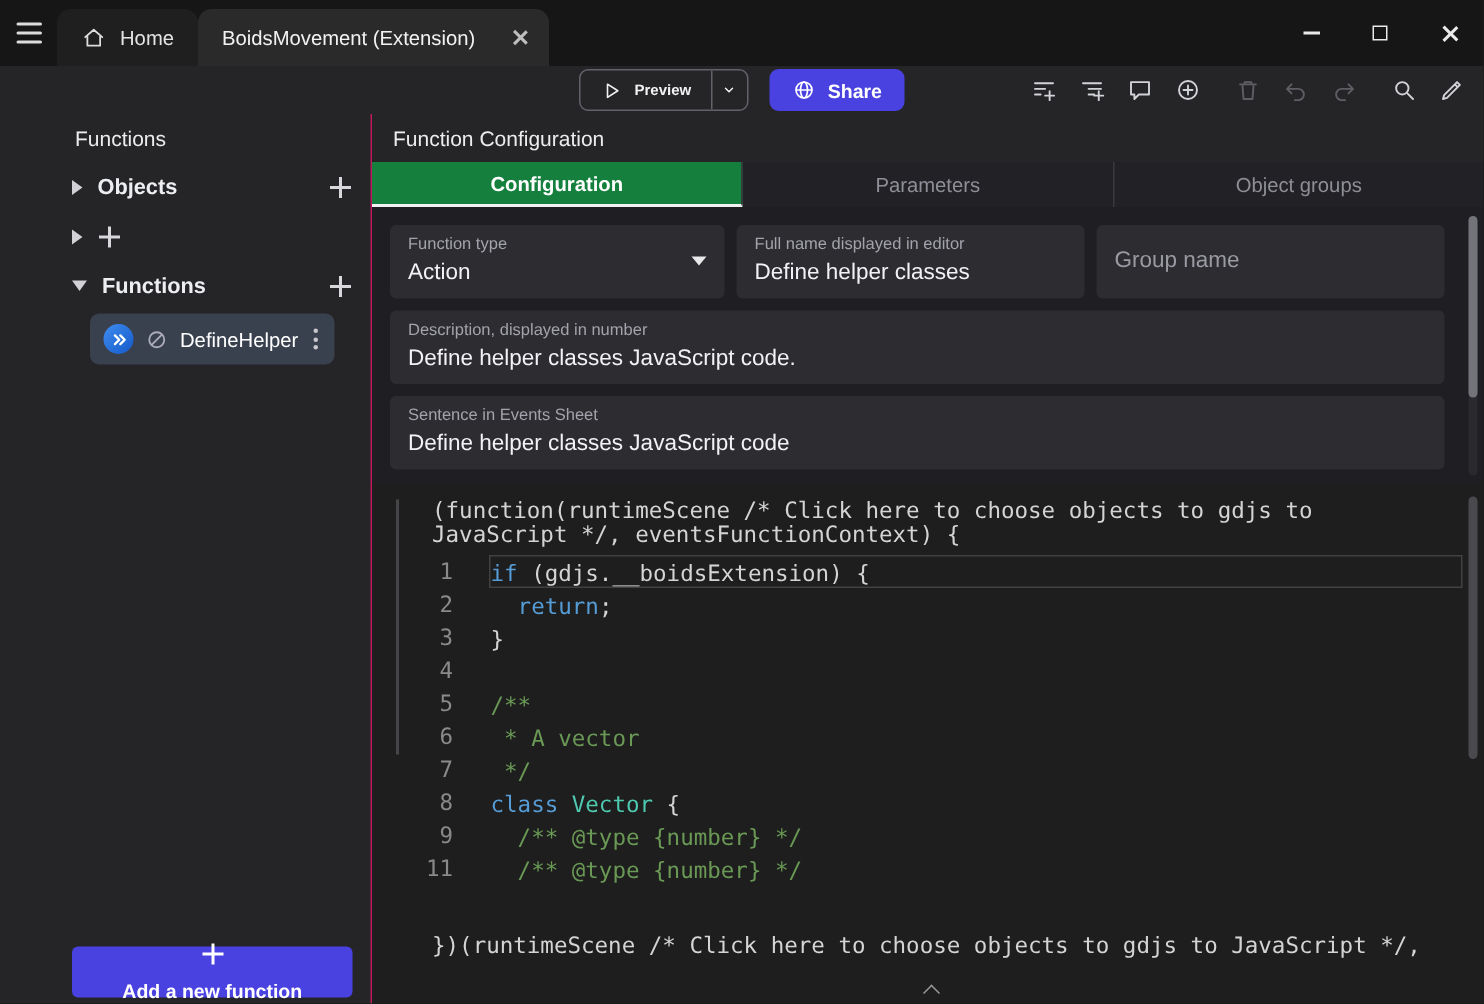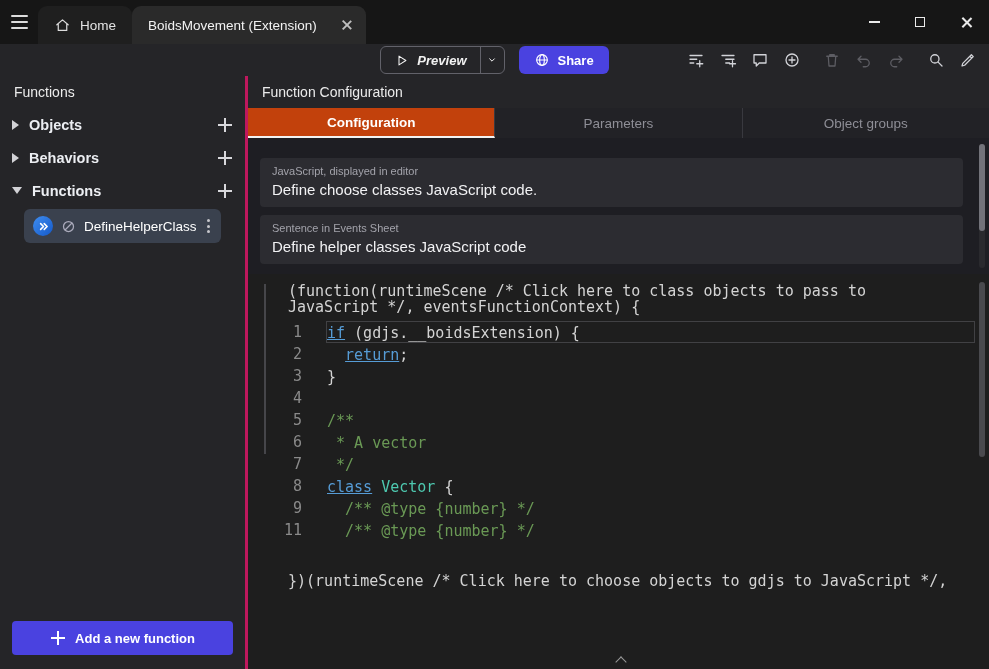--- a/index.html
+++ b/index.html
@@ -31,36 +31,36 @@
   .close-glyph { position:relative; width:13px; height:13px; }
   .close-glyph i { position:absolute; left:6px; top:0; width:1.6px; height:13px; background:#eaeaea; }
   .close-glyph i:first-child { transform:rotate(45deg); }
   .close-glyph i:last-child  { transform:rotate(-45deg); }
 
   
   .toolbar { height:32px; background:#252528; position:relative; display:flex; align-items:center; justify-content:center; flex:none; }
   .center-group { display:flex; align-items:center; gap:14px; }
   .preview-btn { height:28px; display:flex; align-items:stretch; border:1px solid #62626a; border-radius:6px; overflow:hidden; cursor:pointer; }
   .preview-main { display:flex; align-items:center; gap:8px; padding:0 13px; }
-  .preview-label { font-size:13px; font-weight:bold; color:#f2f2f2;font-style:italic; }
+  .preview-label { font-size:10px; font-weight:bold; color:#f2f2f2; }
   .preview-caret { display:flex; align-items:center; justify-content:center; width:24px; border-left:1px solid #62626a; cursor:pointer; }
   .share-btn { height:28px; display:flex; align-items:center; gap:8px; padding:0 15px; background:var(--accent,#4a42e0); border-radius:6px; cursor:pointer; }
   .share-label { font-size:13px; font-weight:bold; color:#ffffff; }
   .toolbar-icons { position:absolute; right:8px; top:0; height:32px; display:flex; align-items:center; }
   .tb-icon { width:26px; height:26px; display:flex; align-items:center; justify-content:center; cursor:pointer; margin-left:6px; }
   .tb-icon.gap { margin-left:14px; }
   .tb-icon svg { stroke:#d2d3d8; }
   .tb-icon.disabled svg { stroke:#5d5d63; }
   .svgicon { width:18px; height:18px; fill:none; stroke-width:1.7; stroke-linecap:round; stroke-linejoin:round; }
 
   
   .content { flex:1; display:flex; min-height:0; }
 
   
-  .sidebar { width:248px; background:#252528; display:flex; flex-direction:column; border-right:3px solid #be185d; flex:none; }
+  .sidebar { width:248px; background:#252528; display:flex; flex-direction:column; border-right:1px solid #be185d; flex:none;padding-left:36px; }
   .panel-header { height:32px; display:flex; align-items:center; padding:0 14px; font-size:14px; color:#ececec; flex:none; }
   .search-box { margin:2px 10px 10px; height:36px; background:#38383d; border-radius:4px; display:flex; align-items:center; gap:9px; padding:0 11px; }
   .search-box svg { stroke:#8d8d94; flex:none; }
   .search-box input { flex:1; background:transparent; border:none; outline:none; color:#e8e8e8; font-size:14px; font-family:inherit; }
   .search-box input::placeholder { color:#85858c; }
   .tree-row { height:33px; display:flex; align-items:center; gap:10px; padding:0 12px; cursor:pointer; }
   .tree-label { flex:1; font-size:14.5px; font-weight:bold; color:#eceef2; }
   .tri { width:0; height:0; border-style:solid; flex:none; }
   .tri.right { border-width:5px 0 5px 7px; border-color:transparent transparent transparent #d2d2d6; }
   .tri.down  { border-width:7px 5px 0 5px; border-color:#d2d2d6 transparent transparent transparent; }
@@ -69,31 +69,31 @@
   .plus::after  { content:""; position:absolute; left:7px; top:1px; width:2px; height:14px; background:#d8d8dc; }
   .func-item { margin:2px 24px; height:34px; background:#3a414e; border-radius:6px; display:flex; align-items:center; gap:8px; padding:0 9px; cursor:pointer; }
   .func-icon { width:20px; height:20px; border-radius:50%; background:linear-gradient(135deg,#3f8df0,#1459c9); display:flex; align-items:center; justify-content:center; flex:none; }
   .func-icon svg { width:13px; height:13px; fill:none; stroke:#ffffff; stroke-width:2.2; stroke-linecap:round; stroke-linejoin:round; }
   .slashed-circle { width:15px; height:15px; flex:none; }
   .slashed-circle svg { width:15px; height:15px; fill:none; stroke:#aab; stroke-width:1.5; }
   .func-label { flex:1; font-size:13.5px; color:#ffffff; white-space:nowrap; overflow:hidden; }
   .dots { display:flex; flex-direction:column; align-items:center; padding:2px; cursor:pointer; }
   .dots i { width:3px; height:3px; border-radius:50%; background:#c6c6cc; margin:1.4px 0; }
   .sidebar-spacer { flex:1; }
-  .add-func-btn { margin:10px 12px 14px; height:34px; background:var(--accent,#4a42e0); border-radius:4px; display:flex; align-items:center; justify-content:center; gap:9px; cursor:pointer; }
+  .add-func-btn { margin:10px 12px 4px; height:34px; background:var(--accent,#4a42e0); border-radius:4px; display:flex; align-items:center; justify-content:center; gap:9px; cursor:pointer;flex-direction:column; }
   .add-func-btn .plus::before, .add-func-btn .plus::after { background:#ffffff; }
   .add-func-label { font-size:13px; font-weight:bold; color:#ffffff; }
 
   
   .main { flex:1; display:flex; flex-direction:column; min-width:0; }
   .main .panel-header { background:#252528; }
   .cfg-tabs { height:30px; display:flex; background:#222226; flex:none; }
   .cfg-tab { flex:1; display:flex; align-items:center; justify-content:center; font-size:13.5px; color:#8e8e96; border-right:1px solid #39393f; cursor:pointer; }
   .cfg-tab:last-child { border-right:none; }
-  .cfg-tab.active { background:#c2410c; color:#ffffff; font-weight:bold; border-bottom:2px solid #f2f2f2; }
+  .cfg-tab.active { background:#15803d; color:#ffffff; font-weight:bold; border-bottom:2px solid #f2f2f2; }
 
   .form-area { background:#1e1e23; padding:12px 26px 10px 12px; position:relative; flex:none; }
   .field-row3 { display:grid; grid-template-columns:1fr 1.04fr 1.04fr; gap:8px; }
   .field { background:#2c2c31; border-radius:4px; padding:6px 12px 7px; min-height:48px; position:relative; cursor:text; }
   .field.select { cursor:pointer; }
   .field-label { font-size:11px; color:#a3a3ab; line-height:14px; }
   .field-value { font-size:15px; color:#f2f2f4; line-height:20px; margin-top:2px; white-space:nowrap; overflow:hidden; }
   .field.empty { display:flex; align-items:center; }
   .field.empty .field-label { font-size:15px; color:#9a9aa2; }
   .field .caret-down { position:absolute; right:12px; top:21px; width:0; height:0; border:5px solid transparent; border-top:6px solid #e8e8e8; }
@@ -105,21 +105,21 @@
   
   .editor { flex:1; background:#1e1e1e; position:relative; font-family:"DejaVu Sans Mono","Liberation Mono",monospace; font-size:15px; color:var(--code-text,#d4d4d4); padding-top:9px; min-height:0; overflow:hidden; }
   .resize-handle { position:absolute; left:16px; top:10px; width:2px; height:170px; background:#46464a; cursor:col-resize; }
   .edit-wrap { padding:0 14px 0 40px; line-height:16px; letter-spacing:0; }
   .edit-wrap .wrap-line { white-space:pre; }
   .code-lines { margin-top:6px; }
   .code-row { height:22px; display:flex; align-items:center; }
   .line-num { width:78px; text-align:right; padding-right:24px; color:#8a8a8a; flex:none; font-size:15px; }
   .line-code { flex:1; margin-right:14px; height:22px; line-height:22px; white-space:pre; border:1px solid transparent; }
   .code-row.current .line-code { border-color:#414144; }
-  .seg-k { color:var(--keyword,#569cd6);text-decoration:underline; }
+  .seg-k { color:var(--keyword,#569cd6); }
   .seg-c { color:var(--comment,#6a9955); }
   .seg-t { color:var(--type-name,#4ec9b0); }
   .seg-p { color:var(--code-text,#d4d4d4); }
   .edit-footer { padding:0 14px 0 40px; line-height:16px; white-space:pre; }
   .editor-scrollbar { position:absolute; right:4px; top:8px; width:6px; height:300px; }
   .editor-scrollbar .thumb { position:absolute; top:0; left:0; width:6px; height:175px; border-radius:3px; background:#4a4a4e; }
   .caret-up-hint { position:absolute; left:368px; bottom:4px; width:9px; height:9px; }
   .caret-up-hint::before { content:""; position:absolute; left:1px; top:2px; width:7px; height:7px; border-left:1.6px solid #9a9a9a; border-top:1.6px solid #9a9a9a; transform:rotate(45deg); }
 </style>
 </head>
@@ -244,21 +244,20 @@
     <aside class="sidebar">
       <div class="panel-header">Functions</div>
       <div class="tree">
         <div class="tree-row">
           <span class="tri right"></span>
           <span class="tree-label">Objects</span>
           <span class="plus"></span>
         </div>
         <div class="tree-row">
           <span class="tri right"></span>
-          <span class="tree-label">Behaviors</span>
           <span class="plus"></span>
         </div>
         <div class="tree-row">
           <span class="tri down"></span>
           <span class="tree-label">Functions</span>
           <span class="plus"></span>
         </div>
         <div class="func-item">
           <span class="func-icon">
             <svg viewBox="0 0 18 18">
@@ -290,41 +289,55 @@
     <section class="main">
       <div class="panel-header">Function Configuration</div>
 
       <div class="cfg-tabs">
         <div class="cfg-tab active">Configuration</div>
         <div class="cfg-tab">Parameters</div>
         <div class="cfg-tab">Object groups</div>
       </div>
 
       <div class="form-area">
+        <div class="field-row3">
+          <div class="field select">
+            <div class="field-label">Function type</div>
+            <div class="field-value">Action</div>
+            <span class="caret-down"></span>
+          </div>
+          <div class="field">
+            <div class="field-label">Full name displayed in editor</div>
+            <div class="field-value">Define helper classes</div>
+          </div>
+          <div class="field empty">
+            <div class="field-label">Group name</div>
+          </div>
+        </div>
         <div class="field-row-full">
           <div class="field">
-            <div class="field-label">JavaScript, displayed in editor</div>
-            <div class="field-value">Define choose classes JavaScript code.</div>
+            <div class="field-label">Description, displayed in number</div>
+            <div class="field-value">Define helper classes JavaScript code.</div>
           </div>
         </div>
         <div class="field-row-full">
           <div class="field">
             <div class="field-label">Sentence in Events Sheet</div>
             <div class="field-value">Define helper classes JavaScript code</div>
           </div>
         </div>
         <div class="form-scrollbar">
             <div class="thumb"></div>
           </div>
       </div>
 
       <div class="editor">
         <div class="resize-handle"></div>
         <div class="edit-wrap">
-          <div class="wrap-line">(function(runtimeScene /* Click here to class objects to pass to</div>
+          <div class="wrap-line">(function(runtimeScene /* Click here to choose objects to gdjs to</div>
           <div class="wrap-line">JavaScript */, eventsFunctionContext) {</div>
         </div>
         <div class="code-lines">
             <div class="code-row current">
               <span class="line-num">1</span>
               <span class="line-code"><span class="seg-k">if</span><span class="seg-p"> (gdjs.__boidsExtension) {</span></span>
             </div>
             <div class="code-row">
               <span class="line-num">2</span>
               <span class="line-code"><span class="seg-p">  </span><span class="seg-k">return</span><span class="seg-p">;</span></span>

